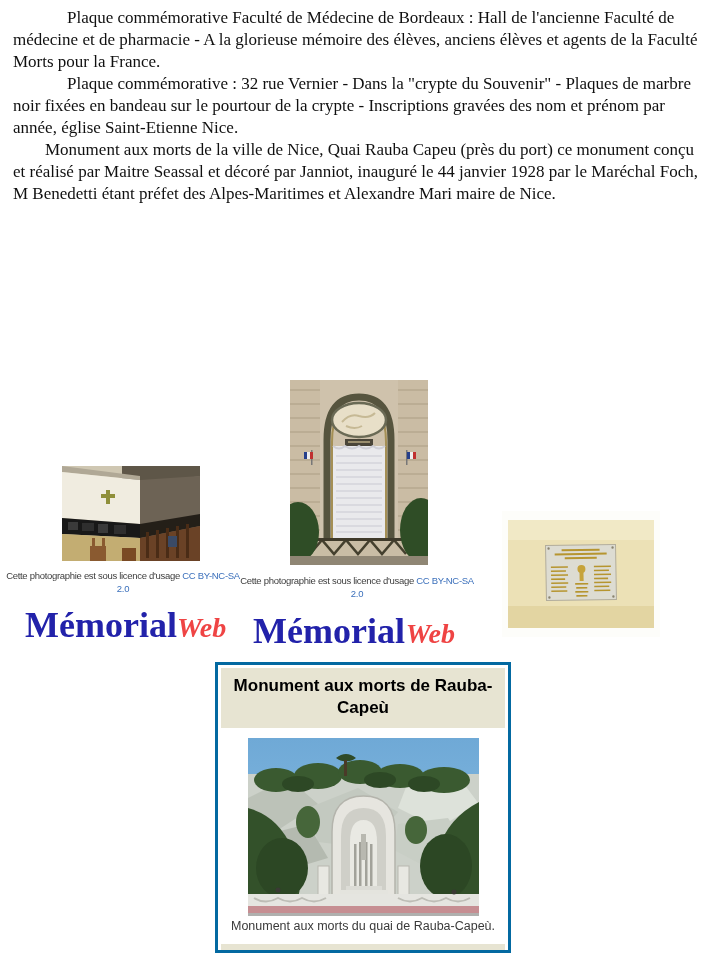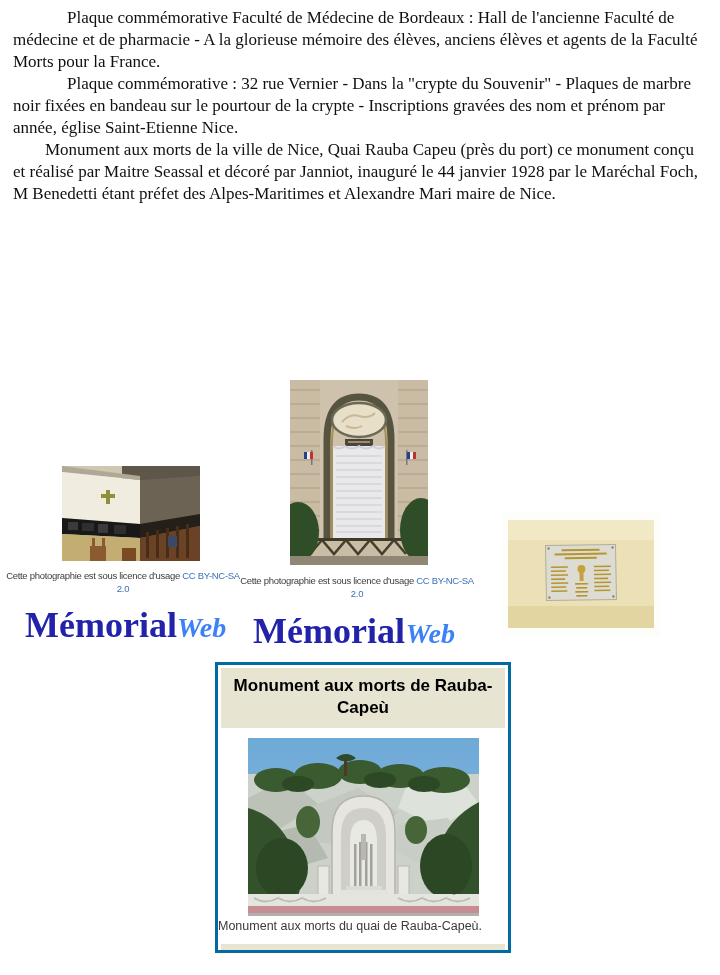--- a/index.html
+++ b/index.html
@@ -40,39 +40,39 @@
   .lic-line1{white-space:nowrap;}
   .lic-link{color:#3a6fbb;cursor:pointer;}
 
   .logo{
     position:absolute;display:flex;justify-content:space-between;align-items:baseline;
     font-family:"Liberation Serif", serif;
   }
   .logo1{left:25px;top:604px;width:200px;}
   .logo2{left:253px;top:610px;width:202px;}
   .logo-memorial{color:#2222aa;font-weight:bold;font-size:36px;}
-  .logo-web{color:#3b82f6;font-style:italic;font-weight:bold;font-size:28px;}
+  .logo-web{color:#ef4444;font-style:italic;font-weight:bold;font-size:28px;}
 
   
   .card{
     position:absolute;left:215px;top:662px;width:290px;height:285px;
     border:3px solid #0369a1;background:#ffffff;
   }
   .card-header{
     margin:3px;background:#e7e4d2;
     padding:7px 4px 9px;
     font-family:"Liberation Sans", sans-serif;
     font-weight:bold;font-size:17px;line-height:22px;
     color:#000;text-align:center;
   }
   .photo4{position:static;margin:10px auto 0;width:231px;height:178px;}
   .card-caption{
     margin-top:2px;
     font-family:"Liberation Sans", sans-serif;
-    font-size:12.5px;line-height:16px;color:#3a3a3a;
+    font-size:12.5px;line-height:16px;color:#3a3a3a;text-align:center;
   }
   .card-strip{position:absolute;left:3px;right:3px;bottom:0;height:6px;background:#e7e4d2;}
 </style>
 </head>
 <body>
 
 <div class="text-block">
   <p class="p-1">Plaque commémorative Faculté de Médecine de Bordeaux : Hall de l'ancienne Faculté de médecine et de pharmacie - A la glorieuse mémoire des élèves, anciens élèves et agents de la Faculté Morts pour la France.</p>
   <p class="p-2">Plaque commémorative : 32 rue Vernier - Dans la "crypte du Souvenir" - Plaques de marbre noir fixées en bandeau sur le pourtour de la crypte - Inscriptions gravées des nom et prénom par année, église Saint-Etienne Nice.</p>
   <p class="p-5">Monument aux morts de la ville de Nice, Quai Rauba Capeu (près du port) ce monument conçu et réalisé par Maitre Seassal et décoré par Janniot, inauguré le 44 janvier 1928 par le Maréchal Foch, M Benedetti étant préfet des Alpes-Maritimes et Alexandre Mari maire de Nice.</p>

